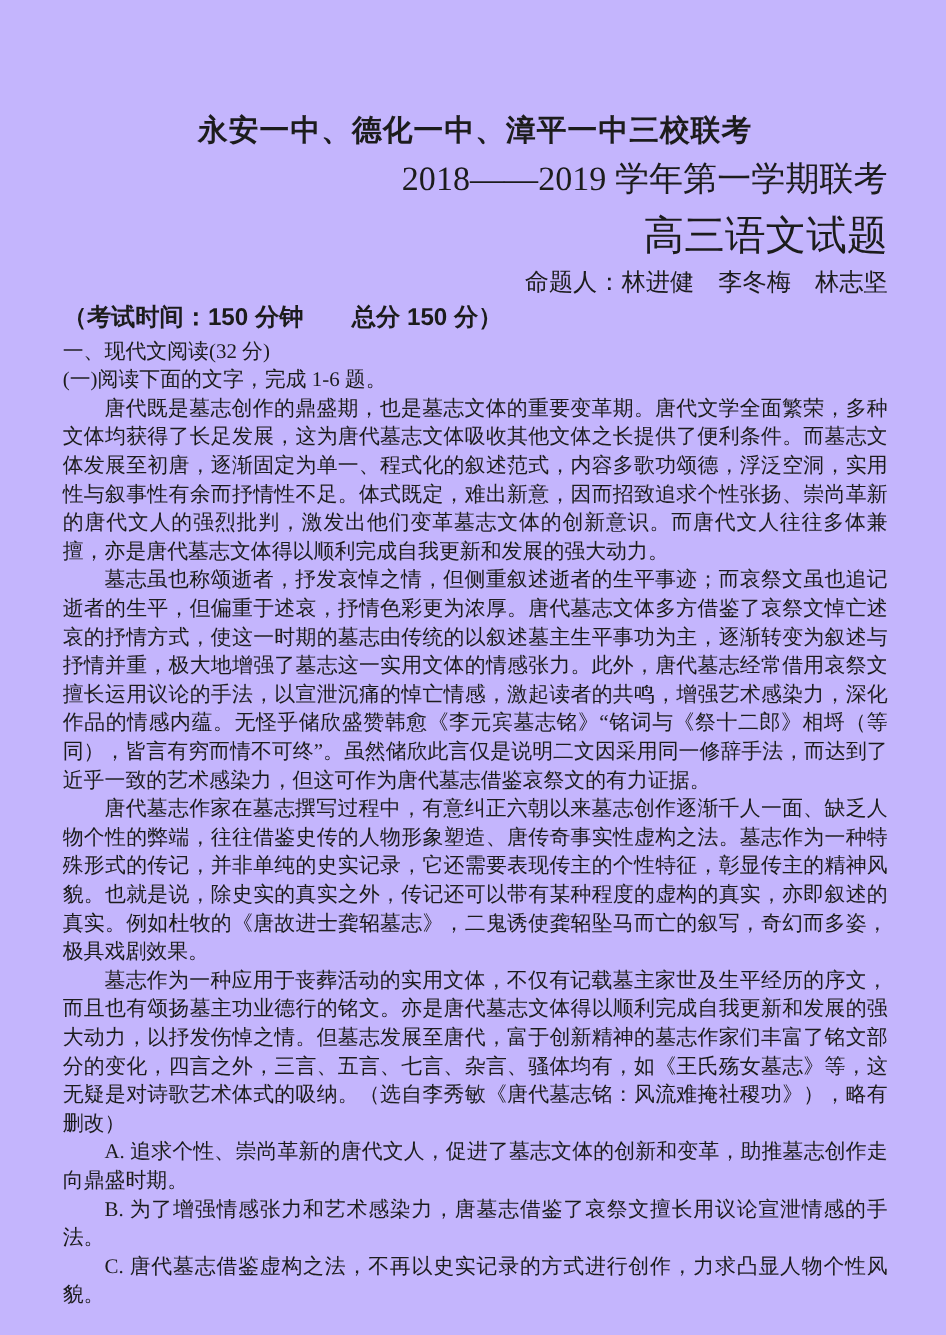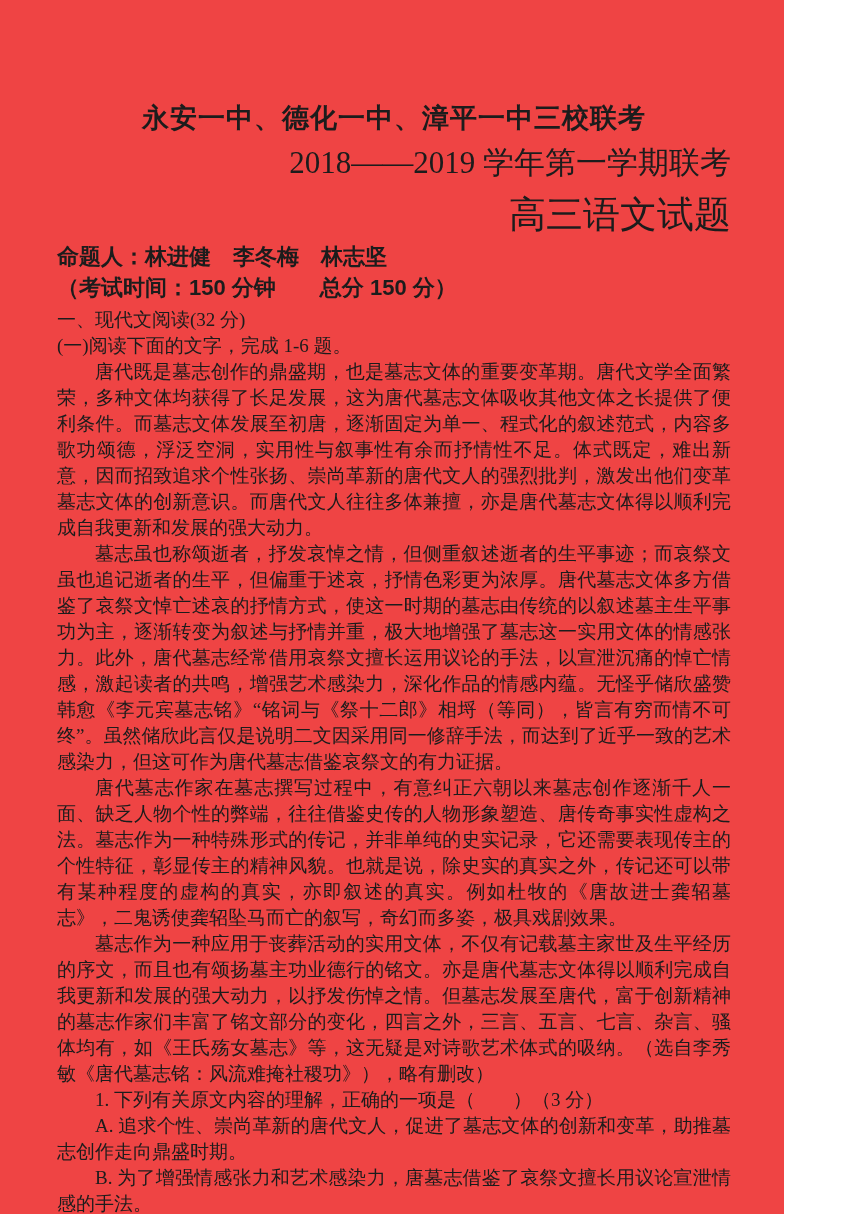--- a/index.html
+++ b/index.html
@@ -1,21 +1,21 @@
 <!DOCTYPE html>
 <html lang="zh"><head>
 <meta charset="utf-8">
 <style>
   html, body { margin: 0; padding: 0; background: #ffffff; }
   .page {
     position: relative;
-    width: 784px;
+    width: 860px;
     height: 1214px;
     box-sizing: border-box;
-    background: #ef4444;
+    background: #c4b5fd;
     color: #1c1c1c;
     font-family: "Liberation Serif", "DejaVu Serif", serif;
     padding: 100px 53px 0 57px;
     overflow: hidden;
   }
   .school-line {
     text-align: center;
     font-family: "Liberation Sans", "DejaVu Sans", sans-serif;
     font-weight: 700;
     font-size: 27px;
@@ -29,23 +29,23 @@
     font-weight: 400;
   }
   .exam-title {
     text-align: right;
     font-size: 37px;
     line-height: 52px;
     font-weight: 400;
     margin: 0;
   }
   .authors-line {
-    text-align: left;
+    text-align: right;
     font-family: "Liberation Sans", "DejaVu Sans", sans-serif;
-    font-weight: 700;
+    font-weight: 400;
     font-size: 22px;
     line-height: 32px;
   }
   .info-line {
     text-align: left;
     font-family: "Liberation Sans", "DejaVu Sans", sans-serif;
     font-weight: 600;
     font-size: 22px;
     line-height: 30px;
   }
@@ -78,19 +78,18 @@
 
   <main>
     <div class="sec-heading">一、现代文阅读(32 分)</div>
     <div class="sec-sub">(一)阅读下面的文字，完成 1-6 题。</div>
 
     <p>唐代既是墓志创作的鼎盛期，也是墓志文体的重要变革期。唐代文学全面繁荣，多种文体均获得了长足发展，这为唐代墓志文体吸收其他文体之长提供了便利条件。而墓志文体发展至初唐，逐渐固定为单一、程式化的叙述范式，内容多歌功颂德，浮泛空洞，实用性与叙事性有余而抒情性不足。体式既定，难出新意，因而招致追求个性张扬、崇尚革新的唐代文人的强烈批判，激发出他们变革墓志文体的创新意识。而唐代文人往往多体兼擅，亦是唐代墓志文体得以顺利完成自我更新和发展的强大动力。</p>
     <p>墓志虽也称颂逝者，抒发哀悼之情，但侧重叙述逝者的生平事迹；而哀祭文虽也追记逝者的生平，但偏重于述哀，抒情色彩更为浓厚。唐代墓志文体多方借鉴了哀祭文悼亡述哀的抒情方式，使这一时期的墓志由传统的以叙述墓主生平事功为主，逐渐转变为叙述与抒情并重，极大地增强了墓志这一实用文体的情感张力。此外，唐代墓志经常借用哀祭文擅长运用议论的手法，以宣泄沉痛的悼亡情感，激起读者的共鸣，增强艺术感染力，深化作品的情感内蕴。无怪乎储欣盛赞韩愈《李元宾墓志铭》“铭词与《祭十二郎》相埒（等同），皆言有穷而情不可终”。虽然储欣此言仅是说明二文因采用同一修辞手法，而达到了近乎一致的艺术感染力，但这可作为唐代墓志借鉴哀祭文的有力证据。</p>
     <p>唐代墓志作家在墓志撰写过程中，有意纠正六朝以来墓志创作逐渐千人一面、缺乏人物个性的弊端，往往借鉴史传的人物形象塑造、唐传奇事实性虚构之法。墓志作为一种特殊形式的传记，并非单纯的史实记录，它还需要表现传主的个性特征，彰显传主的精神风貌。也就是说，除史实的真实之外，传记还可以带有某种程度的虚构的真实，亦即叙述的真实。例如杜牧的《唐故进士龚轺墓志》，二鬼诱使龚轺坠马而亡的叙写，奇幻而多姿，极具戏剧效果。</p>
     <p>墓志作为一种应用于丧葬活动的实用文体，不仅有记载墓主家世及生平经历的序文，而且也有颂扬墓主功业德行的铭文。亦是唐代墓志文体得以顺利完成自我更新和发展的强大动力，以抒发伤悼之情。但墓志发展至唐代，富于创新精神的墓志作家们丰富了铭文部分的变化，四言之外，三言、五言、七言、杂言、骚体均有，如《王氏殇女墓志》等，这无疑是对诗歌艺术体式的吸纳。（选自李秀敏《唐代墓志铭：风流难掩社稷功》），略有删改）</p>
 
-    <p class="stem">1. 下列有关原文内容的理解，正确的一项是（　　）（3 分）</p>
     <p class="option">A. 追求个性、崇尚革新的唐代文人，促进了墓志文体的创新和变革，助推墓志创作走向鼎盛时期。</p>
     <p class="option">B. 为了增强情感张力和艺术感染力，唐墓志借鉴了哀祭文擅长用议论宣泄情感的手法。</p>
     <p class="option">C. 唐代墓志借鉴虚构之法，不再以史实记录的方式进行创作，力求凸显人物个性风貌。</p>
   </main>
 
 </div>
 
 </body></html>

